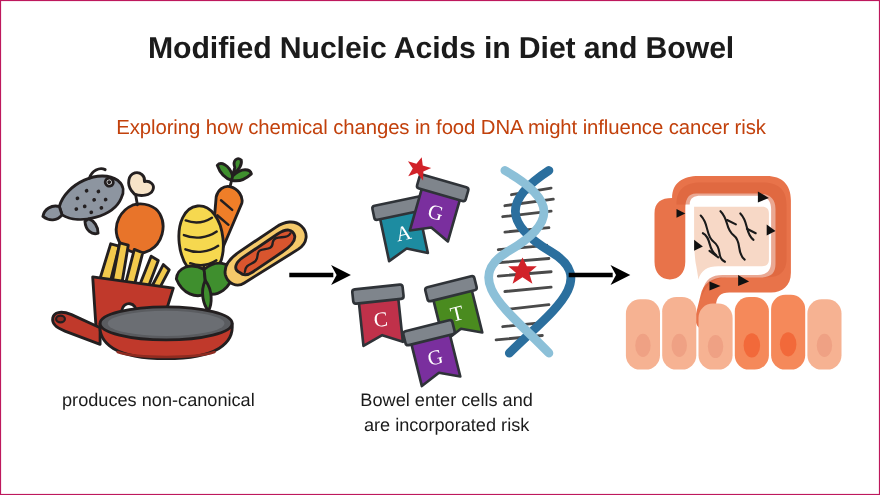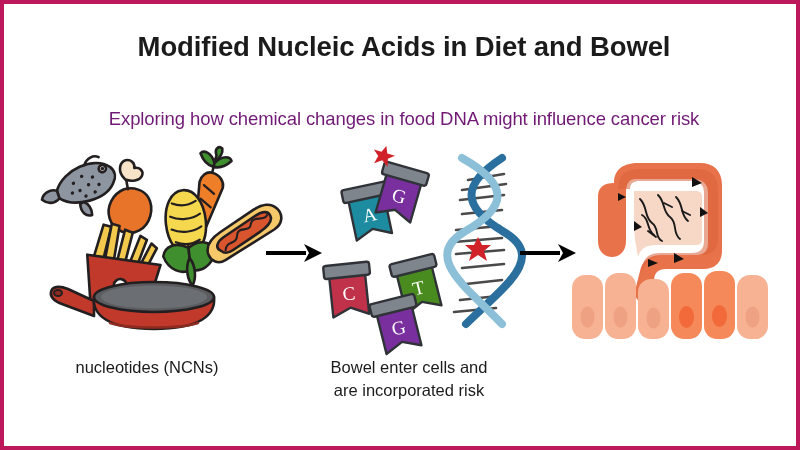--- a/index.html
+++ b/index.html
@@ -8,21 +8,21 @@
     background: #ffffff;
   }
   body {
     font-family: "Liberation Sans", sans-serif;
   }
   #canvas {
     position: relative;
     width: 800px;
     height: 450px;
     background: #ffffff;
-    border: 4px solid #be185d;
+    border: 1px solid #be185d;
     box-sizing: border-box;
     overflow: hidden;
   }
   #title {
     position: absolute;
     left: 60px;
     top: 26px;
     width: 680px;
     text-align: center;
     font-size: 27.5px;
@@ -32,21 +32,21 @@
     letter-spacing: -0.1px;
   }
   #subtitle {
     position: absolute;
     left: 40px;
     top: 104px;
     width: 720px;
     text-align: center;
     font-size: 18.5px;
     font-weight: normal;
-    color: #701a75;
+    color: #c2410c;
     letter-spacing: -0.1px;
   }
   .caption {
     position: absolute;
     top: 352px;
     width: 230px;
     text-align: center;
     font-size: 16.5px;
     line-height: 23px;
     color: #1b1b1b;
@@ -291,21 +291,21 @@
         <g>
           <rect x="167" y="4" width="31" height="64" rx="13" fill="#f6b292"></rect>
           <ellipse cx="182.5" cy="46" rx="7" ry="10.5" fill="#efa184"></ellipse>
         </g>
       </g>
 
     </svg>
   </div>
 
   <div class="caption" id="caption-1">
-    <div>nucleotides (NCNs)</div>
+    <div>produces non-canonical</div>
   </div>
 
   <div class="caption" id="caption-2">
     <div>Bowel enter cells and</div>
     <div>are incorporated risk</div>
   </div>
 
 
 </div>
 

